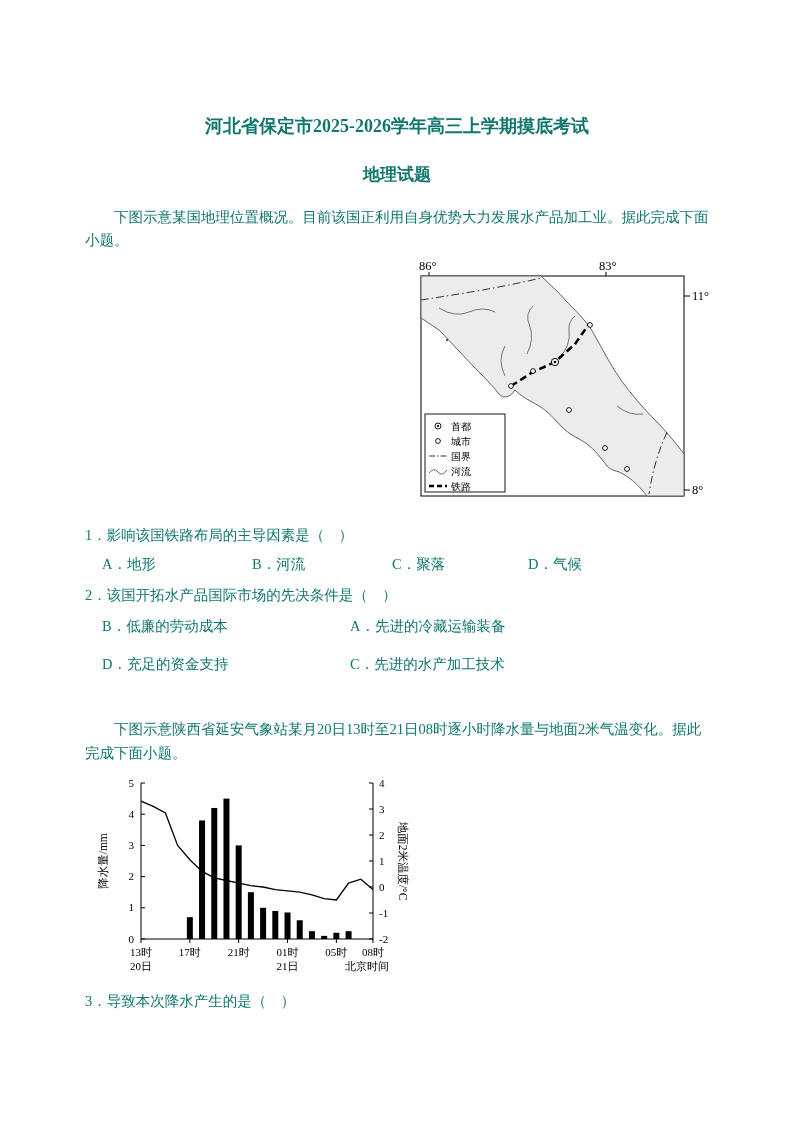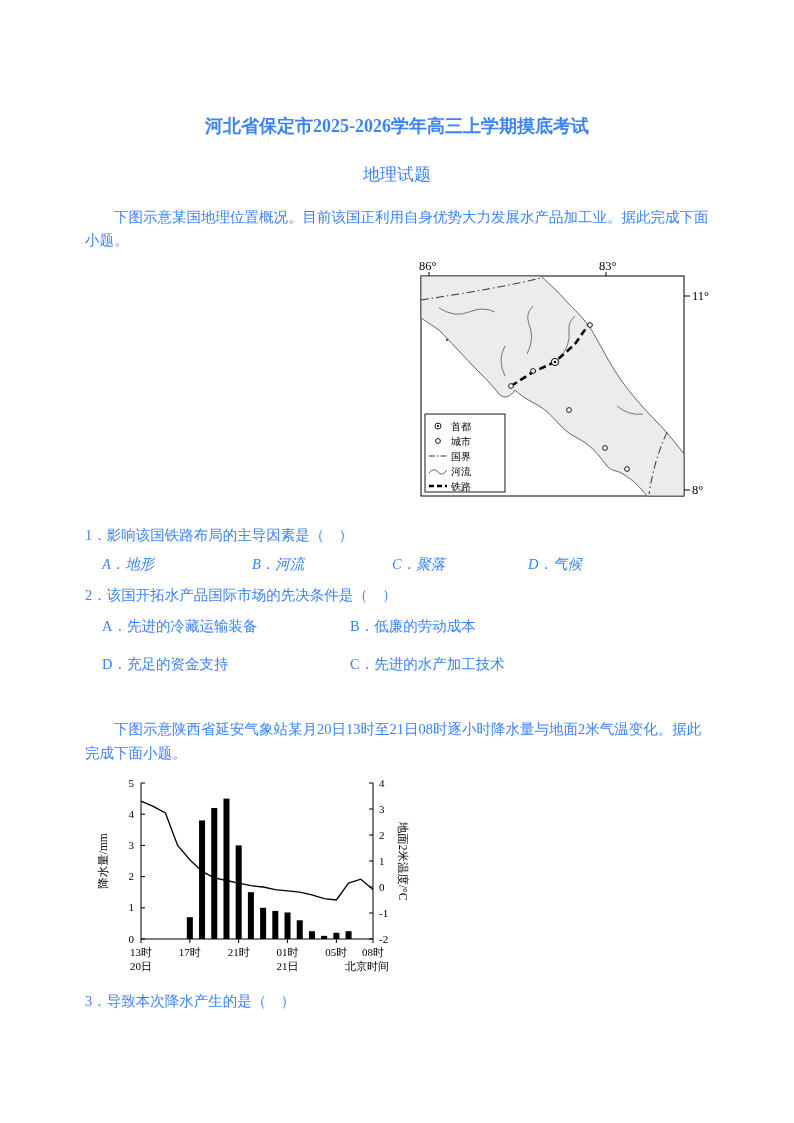--- a/index.html
+++ b/index.html
@@ -1,30 +1,30 @@
 <!DOCTYPE html>
 <html><head>
 <meta charset="utf-8">
 <style>
   html,body { margin:0; padding:0; background:#ffffff; }
   .page {
     width:794px; height:1123px; box-sizing:border-box;
     padding:112px 85px 30px 85px;
     font-family:"Liberation Serif","DejaVu Serif",serif;
-    color:#3b82f6; font-size:14.5px; line-height:1.6;
+    color:#0f766e; font-size:14.5px; line-height:1.6;
     position:relative; overflow:hidden; background:#fff;
   }
   .doc-title { text-align:center; font-size:18px; font-weight:bold; margin:0 0 20px 0; }
-  .doc-subtitle { text-align:center; font-size:17px; font-weight:normal; margin:12px 0 18px 0; }
+  .doc-subtitle { text-align:center; font-size:17px; font-weight:bold; margin:12px 0 18px 0; }
   .section-heading { font-weight:bold; margin:2px 0 4px 0; }
   .passage { text-indent:2em; margin:2px 0 6px 0; }
   .passage.spaced { margin-top:42px; }
   .map-figure { margin:2px 0 8px 0;text-align:right; }
   .question-stem { margin:4px 0 2px 0; }
-  .options-row { display:grid; grid-template-columns:150px 140px 136px auto; padding-left:17px; margin:6px 0 8px 0;font-style:italic; }
+  .options-row { display:grid; grid-template-columns:150px 140px 136px auto; padding-left:17px; margin:6px 0 8px 0; }
   .options-grid { display:grid; grid-template-columns:248px auto; row-gap:15px; padding-left:17px; margin:8px 0 10px 0; }
   .chart-figure { margin:6px 0 0 6px; }
   .chart-legend { width:330px; display:flex; justify-content:center; align-items:center; gap:28px; margin:0 0 12px 30px; font-size:13.5px; }
   .legend-item { display:flex; align-items:center; }
   .swatch-bar { width:17px; height:5px; background:#000; display:inline-block; margin-right:6px; }
   .swatch-line { width:22px; height:0; border-top:1.6px solid #000; display:inline-block; margin-right:6px; }
   svg text { font-family:"Liberation Serif","DejaVu Serif",serif; fill:#000; }
 </style>
 </head>
 <body>
@@ -120,22 +120,22 @@
   <div class="question-stem">1．影响该国铁路布局的主导因素是（　）</div>
   <div class="options-row">
     <span>A．地形</span>
     <span>B．河流</span>
     <span>C．聚落</span>
     <span>D．气候</span>
   </div>
 
   <div class="question-stem">2．该国开拓水产品国际市场的先决条件是（　）</div>
   <div class="options-grid">
+    <span>B．低廉的劳动成本</span>
     <span>A．先进的冷藏运输装备</span>
-    <span>B．低廉的劳动成本</span>
     <span>D．充足的资金支持</span>
     <span>C．先进的水产加工技术</span>
   </div>
 
   <p class="passage spaced">下图示意陕西省延安气象站某月20日13时至21日08时逐小时降水量与地面2米气温变化。据此完成下面小题。</p>
 
   <div class="chart-figure">
     <svg id="chart-svg" width="330" height="208" viewBox="0 0 330 208">
         <line x1="50" y1="12" x2="50" y2="168" stroke="#000" stroke-width="1"></line>
         <line x1="282" y1="12" x2="282" y2="168" stroke="#000" stroke-width="1"></line>

